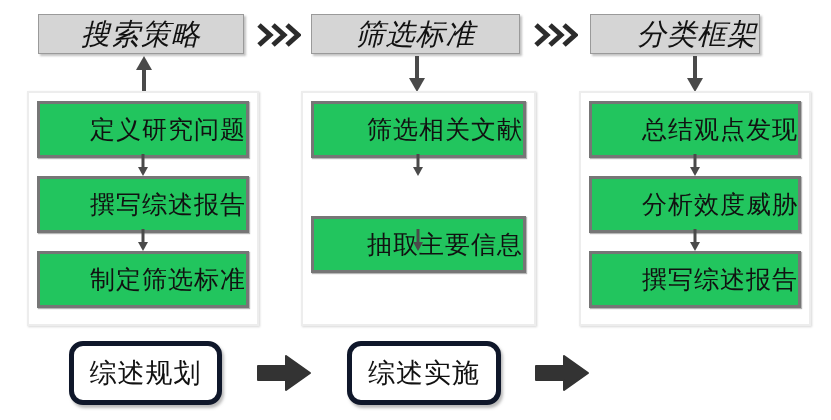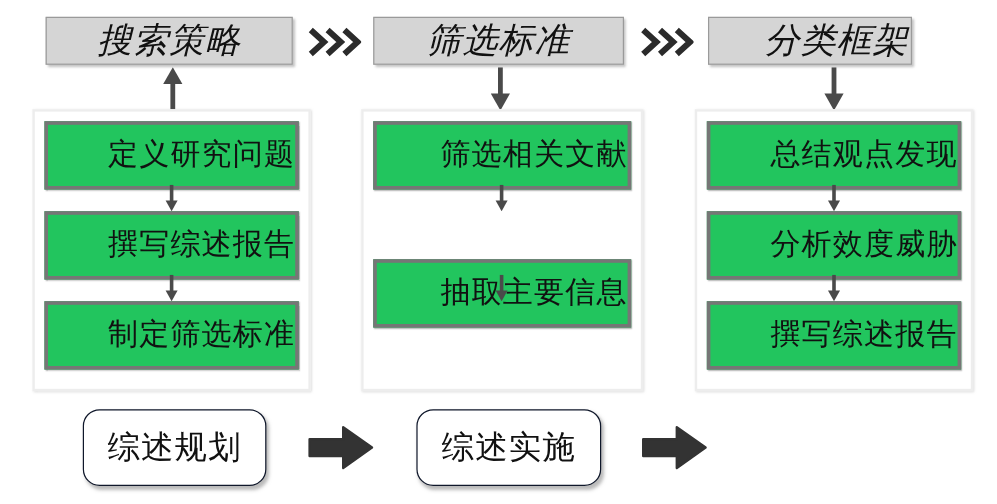--- a/index.html
+++ b/index.html
@@ -99,21 +99,21 @@
     width: 14px;
     height: 22px;
   }
   .mini-arrow svg { display: block; }
 
   
   .capsule {
     position: absolute;
     height: 64px;
     background: #ffffff;
-    border: 1px solid #0f172a;
+    border: 5px solid #0f172a;
     border-radius: 14px;
     box-sizing: border-box;
     display: flex;
     align-items: center;
     justify-content: center;
     box-shadow: 2px 3px 3px rgba(130,130,130,0.55);
   }
   .capsule span {
     font-size: 27px;
     letter-spacing: 1px;

